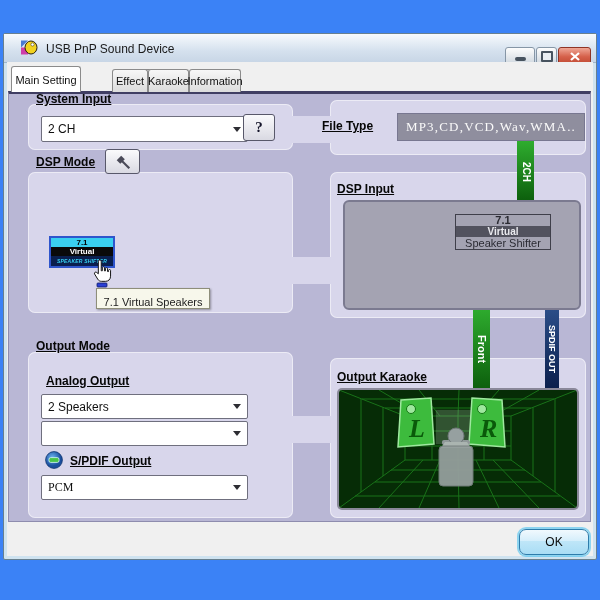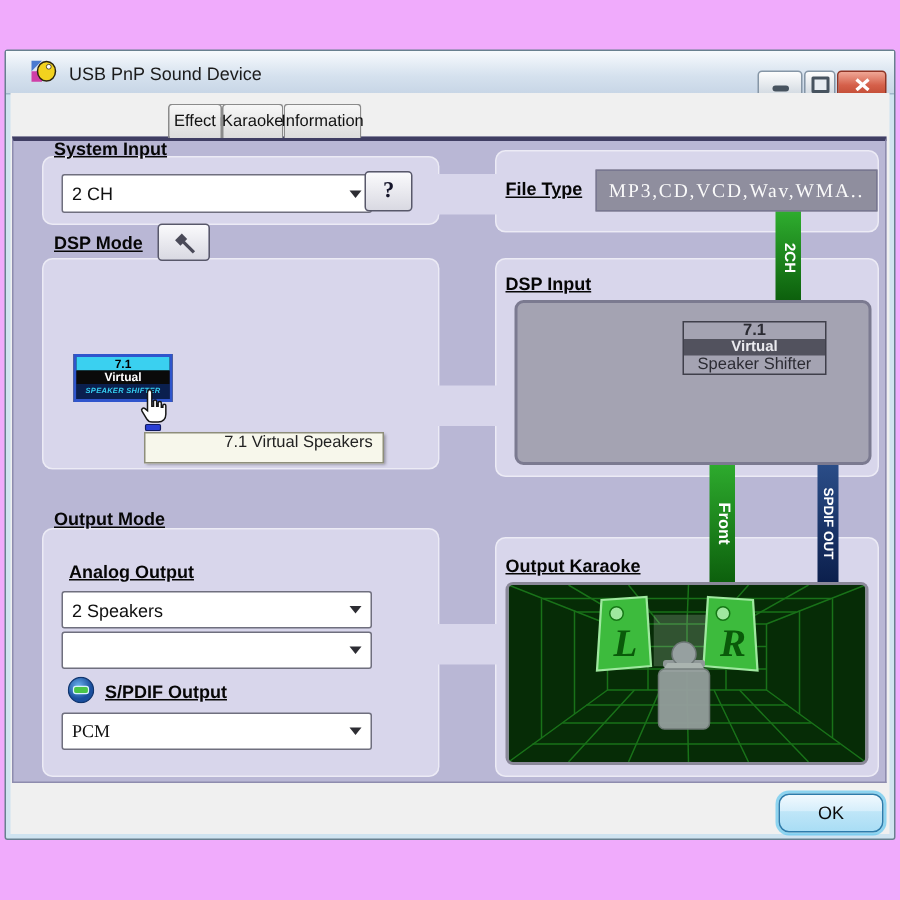--- a/index.html
+++ b/index.html
@@ -1,16 +1,16 @@
 <!DOCTYPE html>
 <html><head>
 <meta charset="utf-8">
 <style>
   html,body{margin:0;padding:0;background:#fff;}
-  #stage{position:relative;width:600px;height:600px;background:#f0abfc;overflow:hidden;
+  #stage{position:relative;width:600px;height:600px;background:#3b82f6;overflow:hidden;
          font-family:"Liberation Sans",sans-serif;}
   .abs{position:absolute;}
 
   
   .win-frame{left:3px;top:33px;width:592px;height:525px;background:#cfe3f0;
              border:1px solid #68808f;border-radius:2px;}
   .titlebar{left:4px;top:34px;width:592px;height:28px;
             background:linear-gradient(#f7fafd,#d5e1ee 60%,#c8d6e6);
             border-bottom:1px solid #9fb6cc;display:flex;align-items:center;}
   .title-text{position:absolute;left:42px;top:8px;font-size:12px;color:#1b1b1b;}
@@ -46,21 +46,21 @@
 
   
   .vicon{left:49px;top:236px;width:62px;height:28px;border:2px solid #2f55cc;z-index:5;
          display:flex;flex-direction:column;text-align:center;background:#000;}
   .vicon .r1{height:9px;background:#3ad0f0;color:#000;font-size:8px;font-weight:bold;line-height:9px;}
   .vicon .r2{height:9px;background:#0a0a0a;color:#fff;font-size:8px;font-weight:bold;line-height:9px;}
   .vicon .r3{height:10px;background:#0a1f4e;color:#35d0f2;font-size:5px;font-weight:bold;
              font-style:italic;line-height:10px;letter-spacing:.2px;}
   .tooltip{left:96px;top:288px;width:112px;height:19px;background:#f7f7eb;
            border:1px solid #8e8e7a;box-shadow:1px 1px 2px rgba(0,0,0,.35);
-           font-size:11px;color:#222;display:flex;align-items:flex-start;justify-content:center;z-index:9;padding-left:46px;}
+           font-size:11px;color:#222;display:flex;align-items:flex-end;justify-content:center;z-index:9;}
 
   
   .filetype-box{left:397px;top:113px;width:186px;height:26px;background:#8f8e9e;
                 border:1px solid #787790;z-index:4;display:flex;align-items:center;justify-content:center;
                 font-family:"Liberation Serif",serif;font-size:13px;letter-spacing:1.2px;color:#fafafa;}
   .graybox{left:343px;top:200px;width:234px;height:106px;background:#a4a3b2;
            border:2px solid #7b7a90;border-radius:6px;z-index:3;}
   .module{left:455px;top:214px;width:94px;height:34px;border:1px solid #3f3f4a;z-index:4;
           display:flex;flex-direction:column;text-align:center;}
   .module .m1{height:11px;font-size:11px;font-weight:bold;color:#2b2b33;line-height:11px;}
@@ -106,20 +106,23 @@
   </div>
   <div class="cap-btn cap-close" style="left:558px;width:31px;">
     <svg width="10" height="9" viewBox="0 0 10 9">
       <line x1="1" y1="1" x2="9" y2="8" stroke="#fff" stroke-width="2.2"></line>
       <line x1="9" y1="1" x2="1" y2="8" stroke="#fff" stroke-width="2.2"></line>
     </svg>
   </div>
 
   <div class="abs win-body"></div>
 
+  <div class="tab active" style="left:11px;top:66px;width:68px;height:25px;">
+    <span>Main Setting</span>
+    </div>
   <div class="tab" style="left:81px;top:69px;width:29px;height:22px;margin-left:40px;">
     <span>Mixer</span>
     </div>
   <div class="tab" style="left:112px;top:69px;width:34px;height:22px;">
     <span>Effect</span>
     </div>
   <div class="tab" style="left:148px;top:69px;width:39px;height:22px;">
     <span>Karaoke</span>
     </div>
   <div class="tab" style="left:189px;top:69px;width:50px;height:22px;">
@@ -161,21 +164,21 @@
     <div class="r3">SPEAKER SHIFTER</div>
   </div>
   <svg class="abs" style="left:90px;top:258px;z-index:10;" width="24" height="30" viewBox="0 0 20 27">
     <path d="M7.5 1.5 c1 0 1.8 .8 1.8 1.8 v8.2 l1 0 v-2.8 c0-1.2 1.9-1.2 1.9 0 v2.9 l.9 0 v-2 c0-1.2 1.9-1.2 1.9 0 v2.6 l.9 0 v-1 c0-1.1 1.8-1.1 1.8 0 v5.2 c0 2.8-1.9 4.6-4.6 4.6 h-3.6 c-1.4 0-2.6-.7-3.3-1.9 l-2.8-4.6 c-.8-1.3 .7-2.4 1.8-1.5 l1.5 1.2 V3.3 c0-1 .8-1.8 1.8-1.8 z" fill="#ffffff" stroke="#161616" stroke-width="0.9"></path>
     <rect x="5.5" y="22.5" width="9" height="3.6" rx="0.8" fill="#2a3fd4" stroke="#101a60" stroke-width="0.7"></rect>
   </svg>
   <div class="abs tooltip">
     <span>7.1 Virtual Speakers</span>
   </div>
 
-  <div class="heading" style="left:337px;top:119px;">File Type</div>
+  <div class="heading" style="left:322px;top:119px;">File Type</div>
   <div class="abs filetype-box">
     <span>MP3,CD,VCD,Wav,WMA..</span>
   </div>
 
   <div class="vbar bar-green" style="left:517px;top:140px;width:17px;height:63px;">
     <span style="font-size:10px;">2CH</span>
   </div>
   <div class="vbar bar-green" style="left:473px;top:306px;width:17px;height:86px;">
     <span style="font-size:11px;">Front</span>
   </div>

